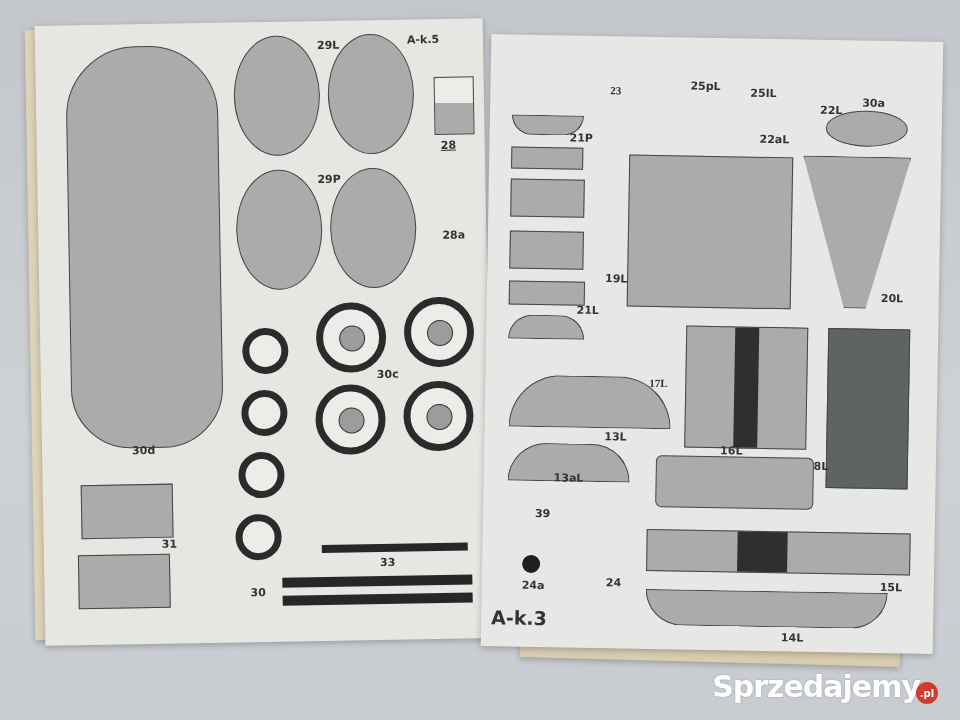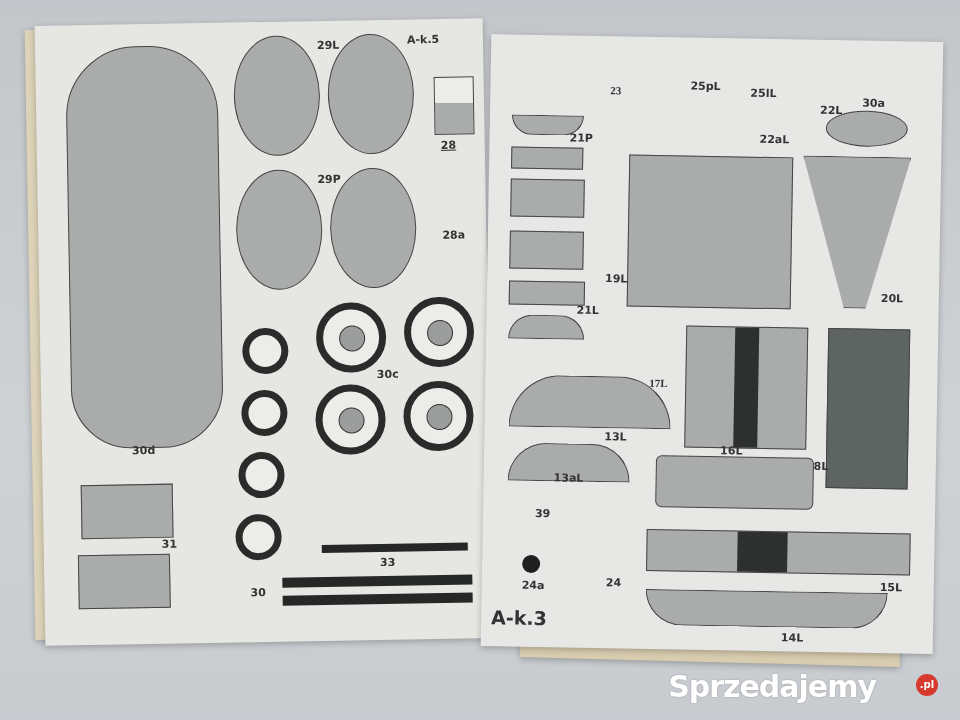--- a/index.html
+++ b/index.html
@@ -7,21 +7,21 @@
   .bg{position:absolute;inset:0;background:linear-gradient(180deg,#c3c6ca 0%,#cfd2d5 60%,#c8cbcf 100%);}
   .sheet{position:absolute;background:#e8e9e6;box-shadow:0 2px 6px rgba(0,0,0,.25);}
   .left{left:40px;top:22px;width:448px;height:620px;transform:rotate(-1deg);background:#e6e7e3;}
   .leftedge{left:30px;top:30px;width:14px;height:610px;background:#ddd3b8;transform:rotate(-1deg);}
   .right{left:486px;top:38px;width:452px;height:612px;transform:rotate(1deg);background:#e7e8e5;}
   .rightedge{left:520px;top:640px;width:380px;height:22px;background:#d9cdb0;transform:rotate(1.5deg);}
   .lbl{position:absolute;font-size:11px;font-weight:bold;color:#333;}
   .gray{background:#a9acab;}
   .dark{background:#2d302f;}
   .part{position:absolute;border:1px solid #444;}
-  .wm{position:absolute;right:22px;bottom:16px;display:flex;align-items:center;gap:44px;}
+  .wm{position:absolute;right:22px;bottom:16px;display:flex;align-items:flex-end;}
   .wm-text{font-size:30px;font-weight:bold;color:#fff;letter-spacing:-1px;text-shadow:0 0 2px rgba(0,0,0,.25);}
   .wm-badge{width:22px;height:22px;border-radius:50%;background:#d63a2f;color:#fff;font-size:10px;font-weight:bold;display:flex;align-items:center;justify-content:center;margin-left:-4px;margin-top:-4px;}
   .ring{position:absolute;border-radius:50%;border:7px solid #2b2b2b;background:#ecece9;box-sizing:border-box;}
   .hub{position:absolute;border-radius:50%;background:#9a9d9c;border:1px solid #333;}
   .bar{position:absolute;height:8px;background:#262727;}
 </style>
 </head>
 <body>
 
 <div class="bg"></div>

